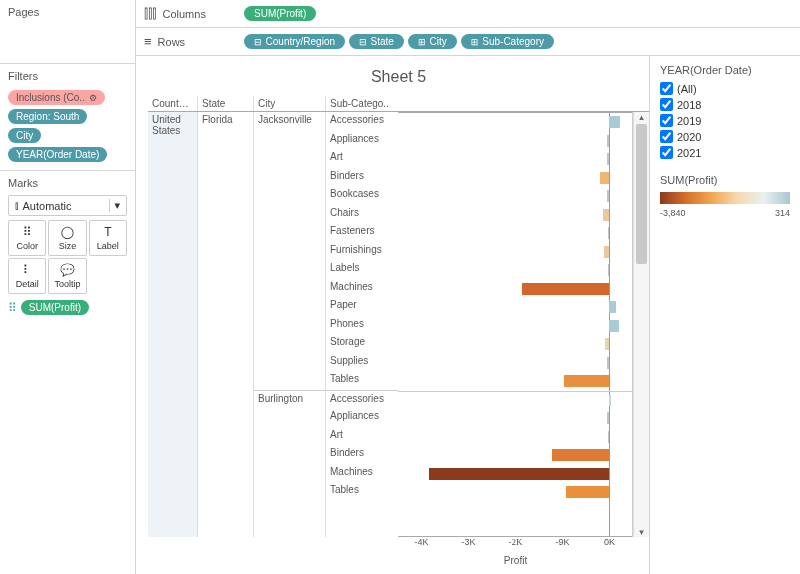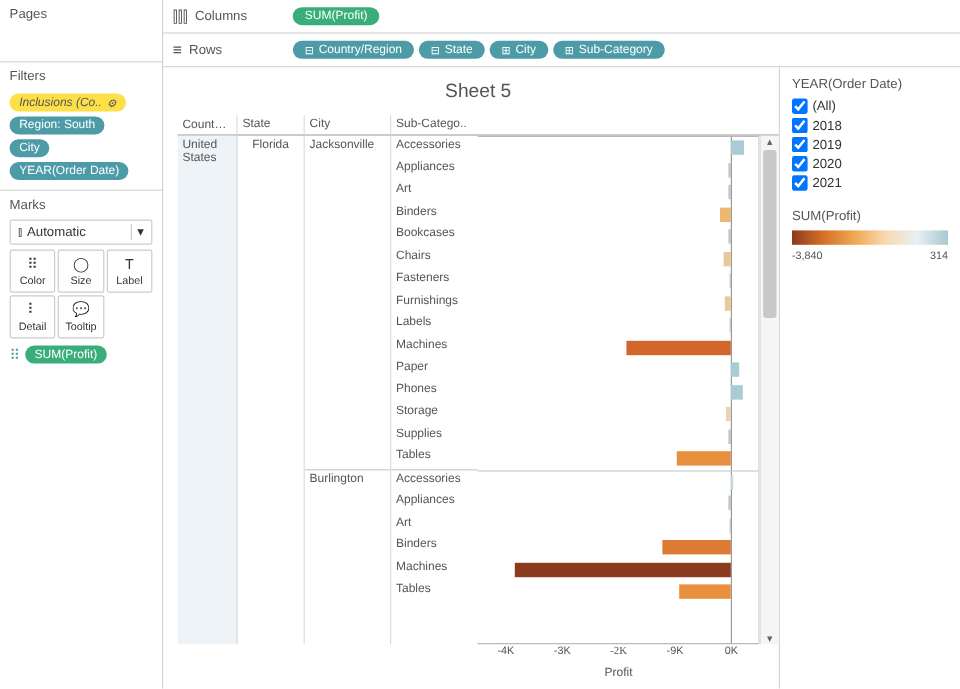--- a/index.html
+++ b/index.html
@@ -3,21 +3,21 @@
 <meta charset="utf-8">
 <style>
 * { box-sizing: border-box; margin: 0; padding: 0; font-family: Arial, sans-serif; }
 body { background: #fff; width: 800px; height: 574px; overflow: hidden; font-size: 11px; color: #333; }
 .container { display: flex; height: 100%; }
 .left-panel { width: 136px; border-right: 1px solid #d4d4d4; display: flex; flex-direction: column; }
 .panel-section { border-bottom: 1px solid #d4d4d4; padding: 6px 8px; }
 .panel-title { font-size: 11px; color: #555; margin-bottom: 6px; }
 .pill { display: inline-flex; align-items: center; border-radius: 10px; padding: 2px 8px; margin: 2px 0; font-size: 10px; white-space: nowrap; overflow: hidden; text-overflow: ellipsis; max-width: 118px; cursor: pointer; }
 .pill-teal { background: #4e9ba8; color: #fff; }
-.pill-gray { background: #fde047; color: #555; font-style: italic; }
+.pill-gray { background: #fca5a5; color: #555; }
 .pill-green { background: #3aae7a; color: #fff; }
 .pill-icon { margin-left: 4px; font-size: 9px; }
 .marks-section { padding: 6px 8px; }
 .marks-dropdown { display: flex; align-items: center; border: 1px solid #ccc; border-radius: 2px; padding: 3px 6px; margin: 4px 0; cursor: pointer; }
 .marks-dropdown .icon { margin-right: 4px; }
 .marks-dropdown .arrow { margin-left: auto; border-left: 1px solid #ccc; padding-left: 4px; }
 .marks-grid { display: grid; grid-template-columns: repeat(3, 1fr); gap: 2px; margin: 4px 0; }
 .marks-cell { border: 1px solid #ccc; border-radius: 2px; padding: 4px 2px; text-align: center; cursor: pointer; font-size: 9px; }
 .marks-cell .icon { display: block; font-size: 12px; margin-bottom: 2px; }
 .marks-pill-row { display: flex; align-items: center; margin-top: 4px; }
@@ -62,21 +62,21 @@
 .color-bar { height: 12px; background: linear-gradient(to right, #8b3a1e, #d6702a, #f0a850, #f8d9b0, #e8f0f3, #a8c8d0); margin: 4px 0; }
 .color-labels { display: flex; justify-content: space-between; font-size: 9px; color: #555; }
 .group-sep { border-top: 1px solid #ccc; }
 .country-label { background: #eef3f7; }
 </style>
 </head>
 <body>
 
 <div class="container">
   <div class="left-panel">
-    <div class="panel-section" style="height:52px;">
+    <div class="panel-section" style="height:64px;">
       <div class="panel-title">Pages</div>
     </div>
     <div class="panel-section">
       <div class="panel-title">Filters</div>
       <div id="filters-list">
           <div><span class="pill pill-gray">Inclusions (Co..<span class="pill-icon">⚙</span></span></div>
           <div><span class="pill pill-teal">Region: South</span></div>
           <div><span class="pill pill-teal">City</span></div>
           <div><span class="pill pill-teal">YEAR(Order Date)</span></div>
         </div>
@@ -134,21 +134,21 @@
           <div class="hcell state">State</div>
           <div class="hcell city">City</div>
           <div class="hcell subcat">Sub-Catego..</div>
           <div style="flex:1;"></div>
         </div>
         <div class="data-body" id="data-body">
             <div class="dimcol country-label" style="width: 50px;">
               <div class="dimcell" style="height:388.5px;">United States</div>
             </div>
             <div class="dimcol" style="width: 56px;">
-              <div class="dimcell" style="height: 277.5px; text-align: center;">Florida</div>
+              <div class="dimcell" style="height: 277.5px;">Florida</div>
             </div>
             <div class="dimcol" style="width: 72px;">
               <div class="dimcell" style="height: 277.5px;">Jacksonville</div>
               <div class="dimcell group-sep" style="height: 111px;">Burlington</div>
             </div>
             <div class="dimcol subcatcol" style="width: 72px; border-right: none;">
               <div class="subcatcell">Accessories</div>
               <div class="subcatcell">Appliances</div>
               <div class="subcatcell">Art</div>
               <div class="subcatcell">Binders</div>

